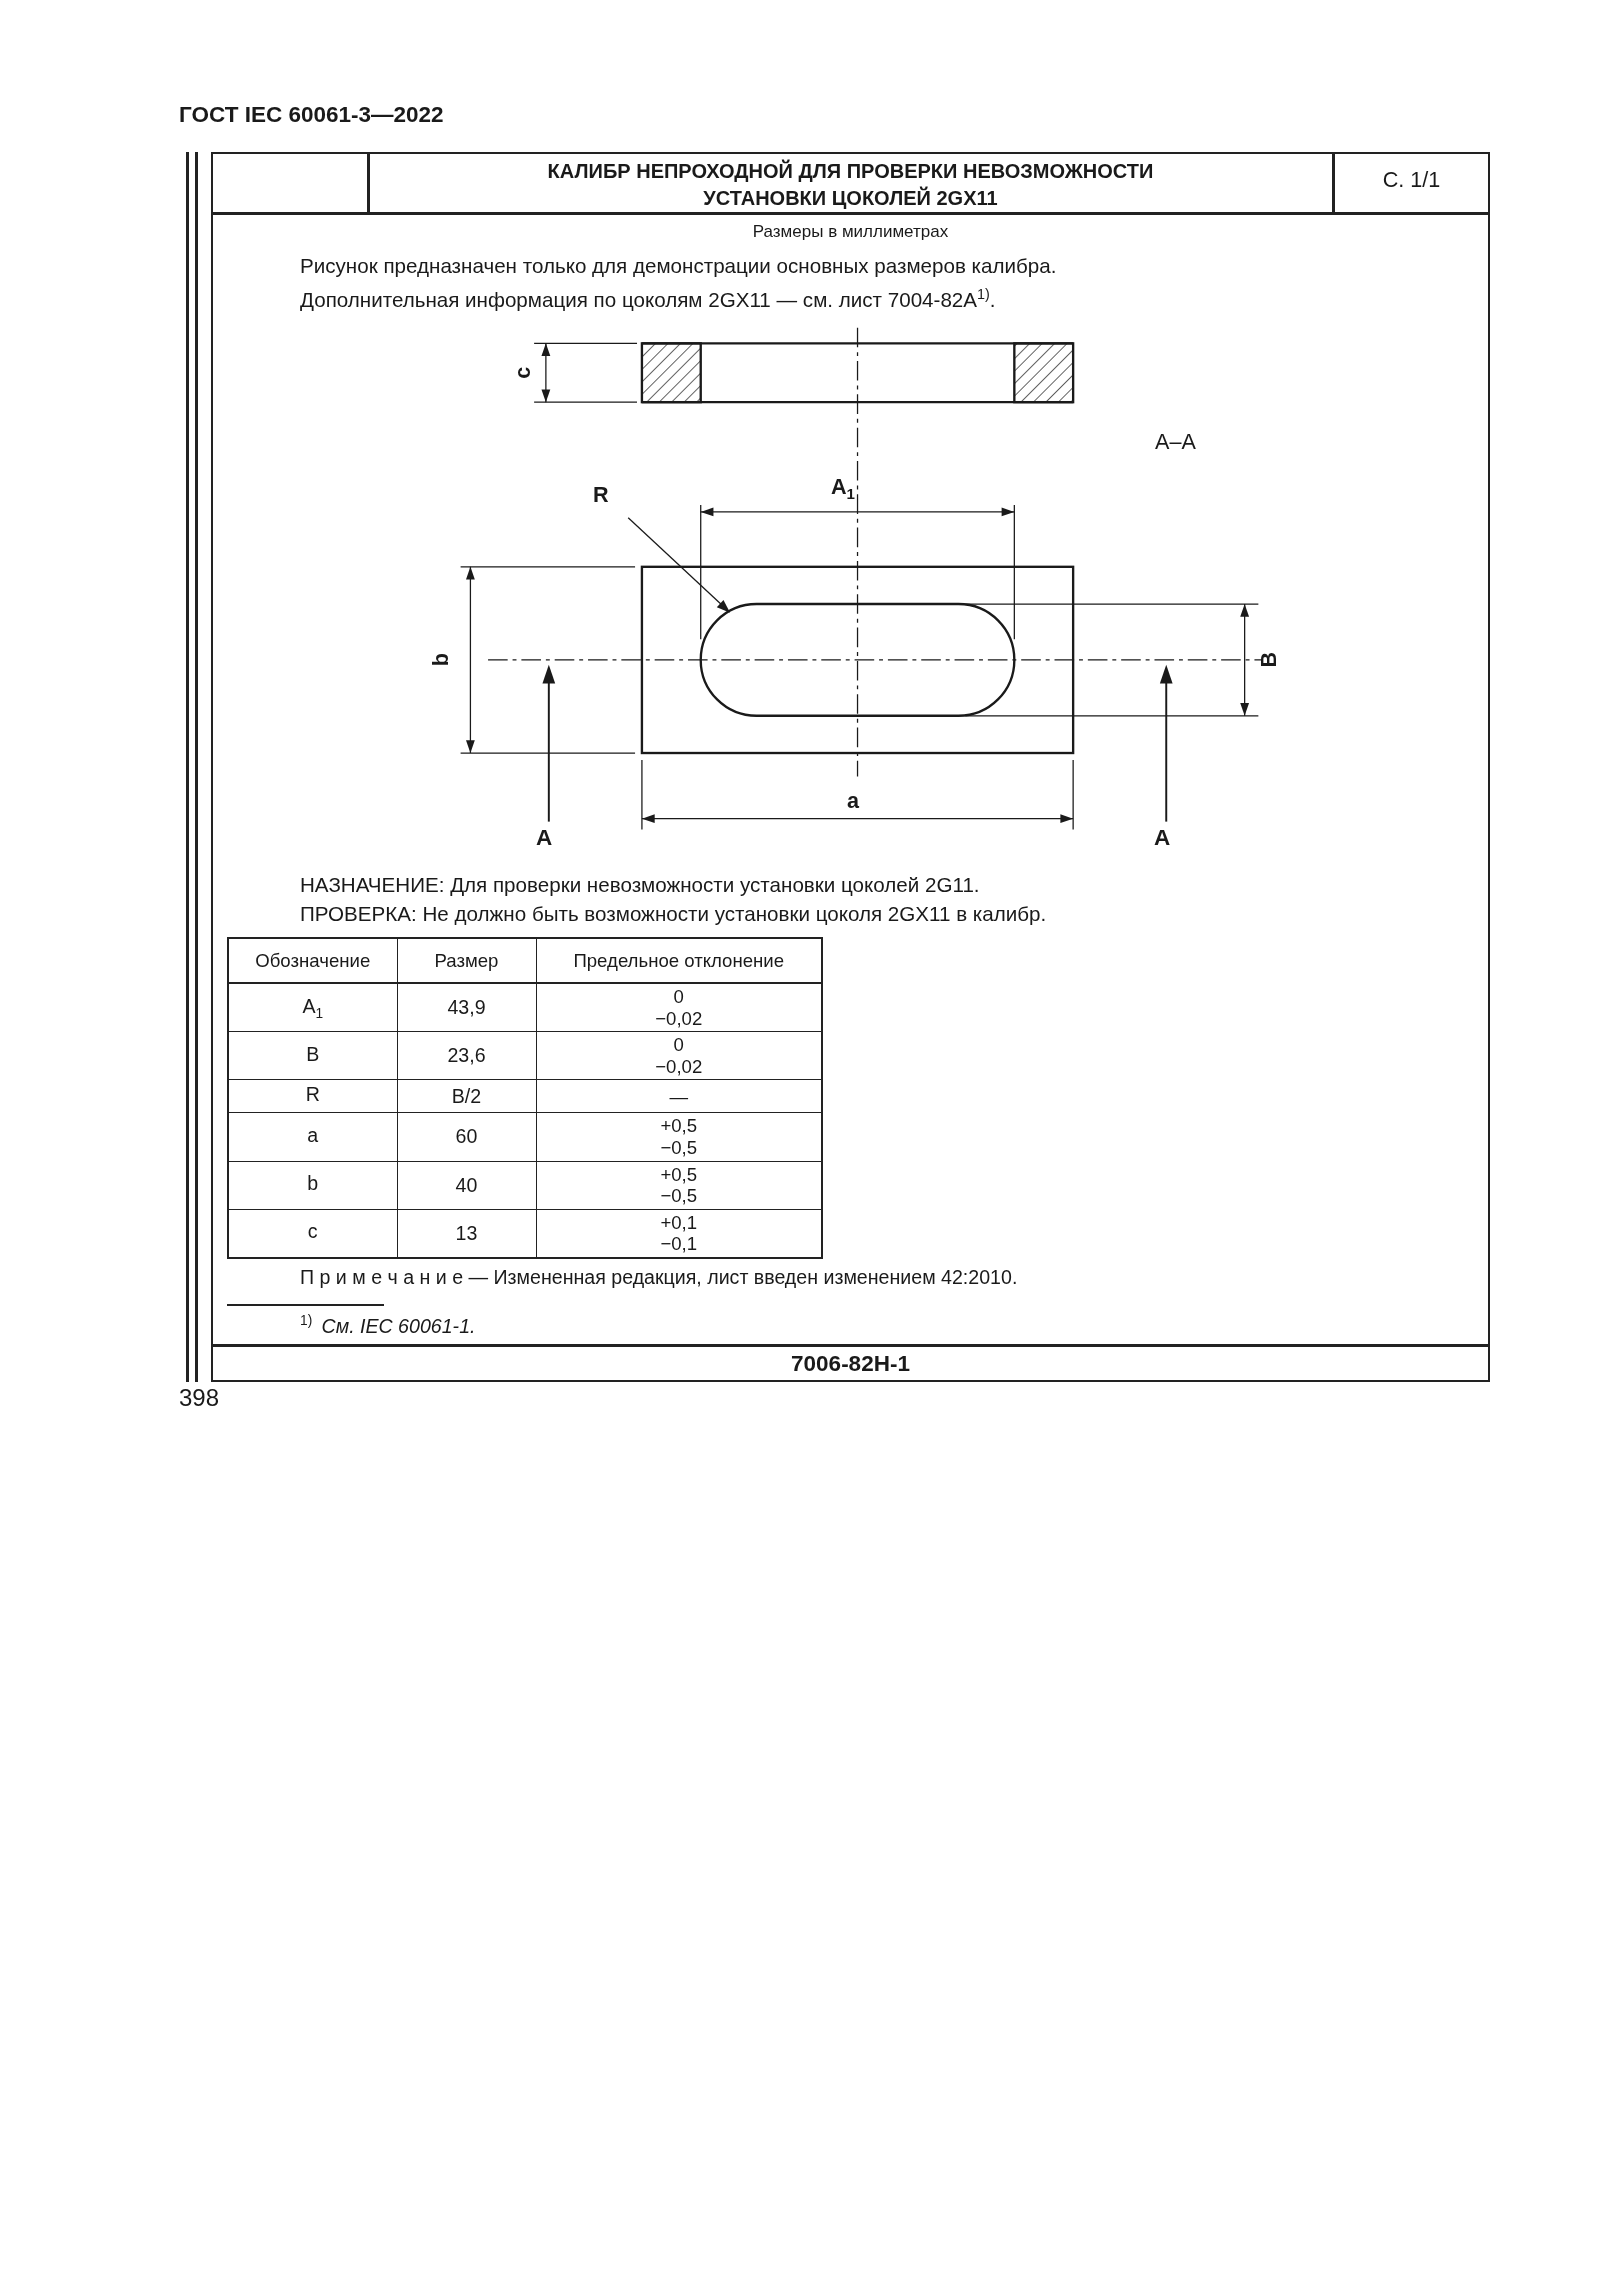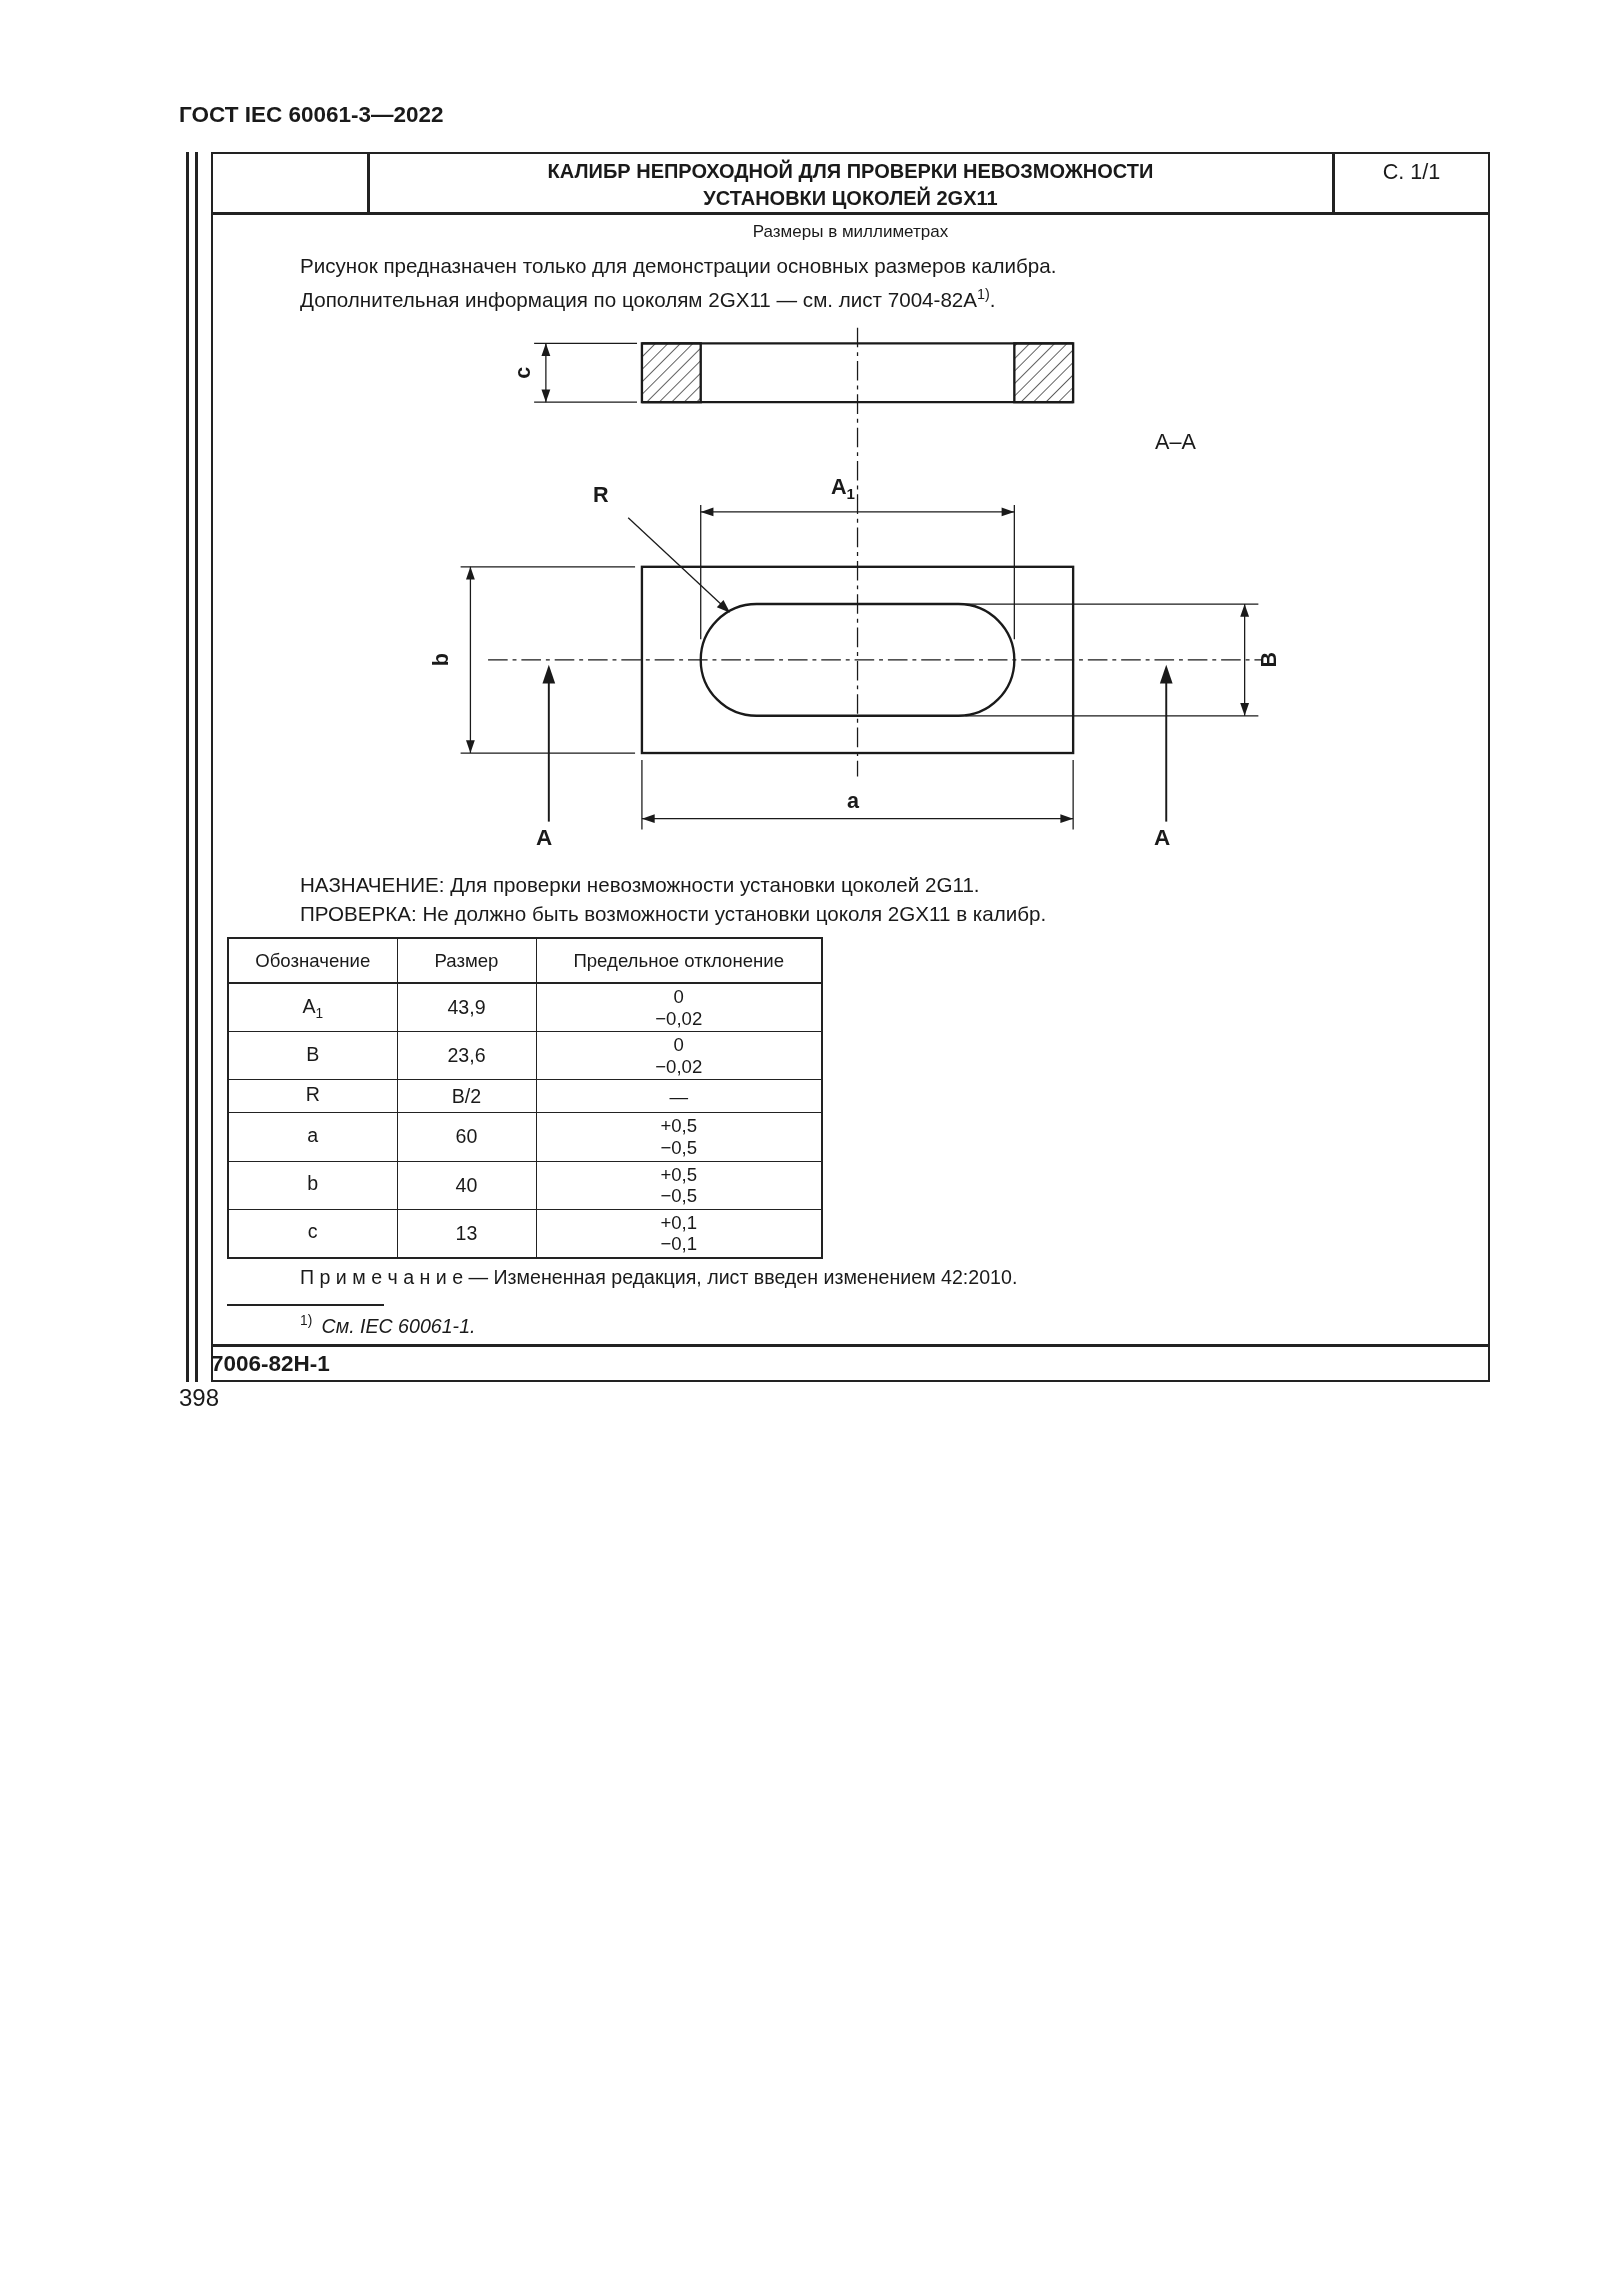--- a/index.html
+++ b/index.html
@@ -126,21 +126,21 @@
   <div class="line" style="left:227px; top:1304px; width:157px; height:1.6px;"></div>
 </div>
 
 <div class="abs" style="left:179px; top:102px; font-size:22.5px; font-weight:bold;">ГОСТ IEC 60061-3—2022</div>
 
 <div class="abs" style="left:370px; top:158px; width:961px; text-align:center; font-weight:bold; font-size:20px; line-height:26.5px;">
   <div>КАЛИБР НЕПРОХОДНОЙ ДЛЯ ПРОВЕРКИ НЕВОЗМОЖНОСТИ</div>
   <div>УСТАНОВКИ ЦОКОЛЕЙ 2GX11</div>
 </div>
 
-<div class="abs" style="left:1335px; top:140px; width:153px; height:64px; display:flex; align-items:center; justify-content:center; font-size:21.6px;">С. 1/1</div>
+<div class="abs" style="left:1335px; top:148px; width:153px; height:64px; display:flex; align-items:center; justify-content:center; font-size:21.6px;">С. 1/1</div>
 
 <div class="abs" style="left:211px; top:222px; width:1279px; text-align:center; font-size:17px;">Размеры в миллиметрах</div>
 
 <div class="abs bodytext" style="left:300px; top:251px; width:1117px;">
   <div>Рисунок предназначен только для демонстрации основных размеров калибра.</div>
   <div>
     <span>Дополнительная информация по цоколям 2GX11 — см. лист 7004-82A</span><sup>1)</sup><span>.</span>
   </div>
 </div>
 
@@ -226,16 +226,16 @@
   </tbody>
 </table>
 
 <div class="abs" style="left:300px; top:1266px; font-size:19.6px;">П р и м е ч а н и е — Измененная редакция, лист введен изменением 42:2010.</div>
 
 <div class="abs" style="left:300px; top:1313px; font-size:19.6px;">
   <sup>1)</sup>
   <span style="font-style:italic; margin-left:3.9px;">См. IEC 60061-1.</span>
 </div>
 
-<div class="abs" style="left:211px; top:1351px; width:1279px; text-align:left; font-weight:bold; font-size:22.5px;">7006-82Н-1</div>
+<div class="abs" style="left:211px; top:1351px; width:1279px; text-align:center; font-weight:bold; font-size:22.5px;">7006-82Н-1</div>
 
 <div class="abs" style="left:179px; top:1384px; font-size:24px;">398</div>
 
 
 </body></html>

